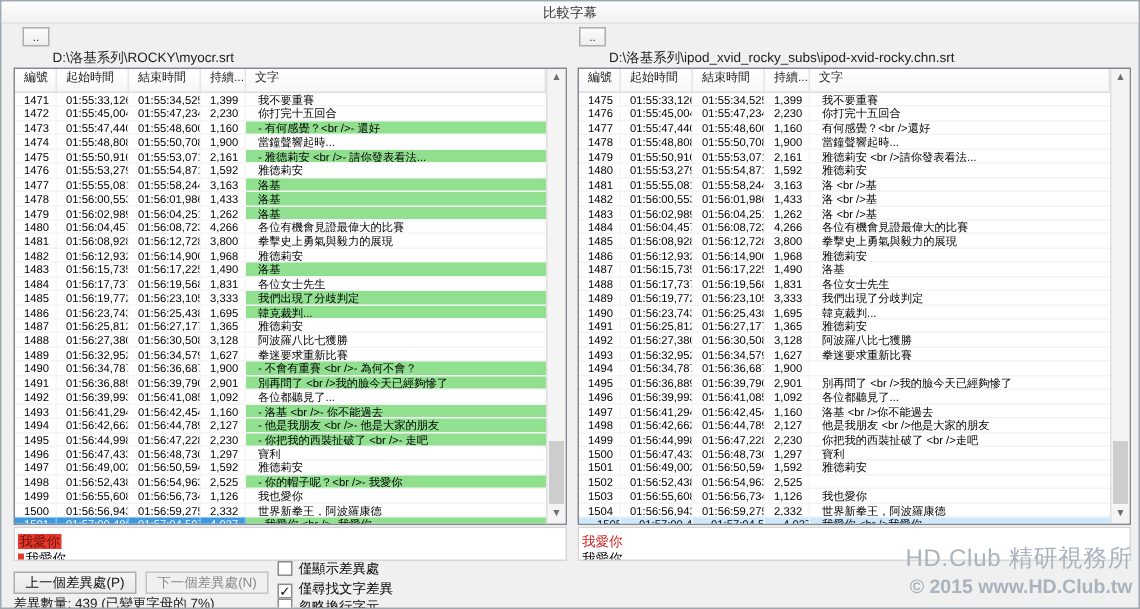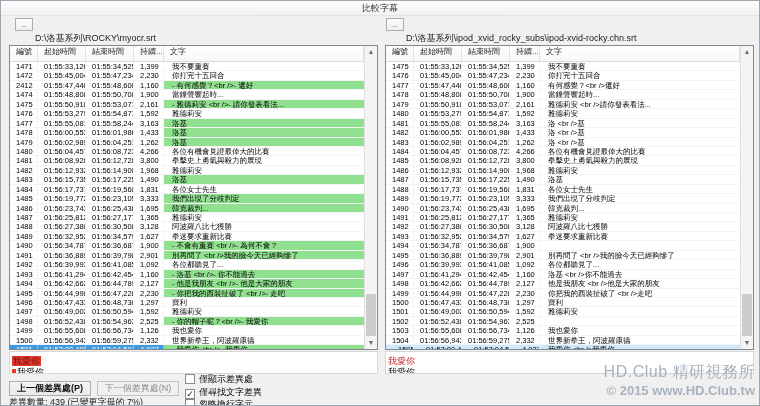--- a/index.html
+++ b/index.html
@@ -69,21 +69,21 @@
   }
   .pv-removed{ background:#e5392e; color:#6e0f06; padding:0 1px; }
   .pv-redtext{ color:#cc2222; }
   .pv-mark{ display:inline-block; width:4px; height:8px; background:#e5392e; margin-right:1px; vertical-align:middle; }
   
   .btn{
     position:absolute; height:15px; font-size:9px; line-height:13px; text-align:center;
     background:linear-gradient(#f4f4f4,#e9e9e9); border:1px solid #adadad; color:#111; cursor:pointer;
   }
   .btn.disabled{ color:#8a8a8a; border-color:#c3c3c3; background:#f0f0f0; cursor:default; }
-  #prevBtn{ left:8px; top:380px; width:82px;font-weight:bold; }
+  #prevBtn{ left:8px; top:380px; width:82px; }
   #nextBtn{ left:96px; top:380px; width:82px; }
   #okBtn{ left:752px; top:390px; width:66px; height:14px; line-height:12px;margin-left:20px; }
   .status{ position:absolute; left:8px; top:395px; font-size:9px; color:#1c1c1c; white-space:nowrap; }
   .cbrow{ position:absolute; left:184px; height:11px; font-size:9px; line-height:11px; white-space:nowrap; cursor:pointer; }
   .cbrow .box{
     display:inline-block; width:10px; height:10px; background:#fff; border:1px solid #8a8a8a;
     margin-right:4px; vertical-align:-2px; font-size:9px; line-height:9px; text-align:center; color:#111;
   }
   .cbrow .box.checked::after{ content:"\2713"; }
   
@@ -115,21 +115,21 @@
         <div class="c-text">我不要重賽</div>
       </div>
       <div class="lv-row">
         <div class="c-id">1472</div>
         <div class="c-start">01:55:45,004</div>
         <div class="c-end">01:55:47,234</div>
         <div class="c-dur">2,230</div>
         <div class="c-text">你打完十五回合</div>
       </div>
       <div class="lv-row hl-green">
-        <div class="c-id">2412</div>
+        <div class="c-id">1473</div>
         <div class="c-start">01:55:47,440</div>
         <div class="c-end">01:55:48,600</div>
         <div class="c-dur">1,160</div>
         <div class="c-text">- 有何感覺？&lt;br /&gt;- 還好</div>
       </div>
       <div class="lv-row">
         <div class="c-id">1474</div>
         <div class="c-start">01:55:48,808</div>
         <div class="c-end">01:55:50,708</div>
         <div class="c-dur">1,900</div>

